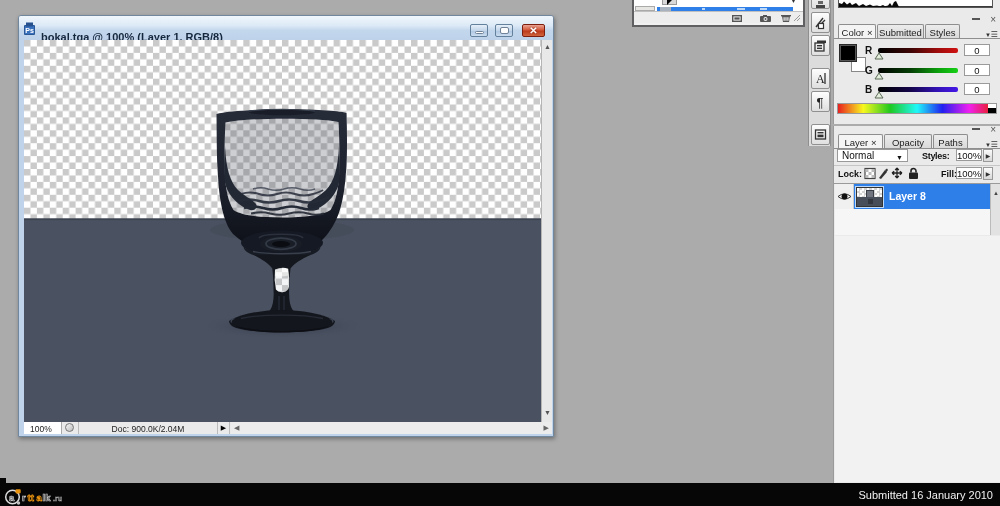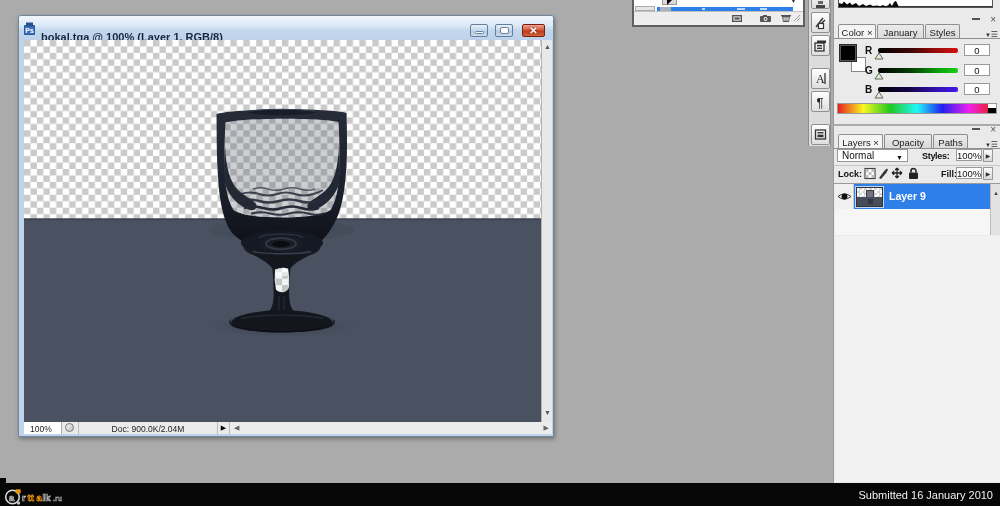--- a/index.html
+++ b/index.html
@@ -230,21 +230,21 @@
       <path d="M0,7 L0,3 L3,4 L5,1.5 L8,4.5 L11,2.5 L13,5 L17,3 L20,6 L24,4 L27,6 L31,4.5 L34,6 L38,5.5 L41,6.2 L44,5 L46,6.2 L49,5.5 L51,3 L53,6 L55,2 L57,1 L59,5 L60,7 Z" fill="#0a0a0a"></path>
       <rect x="0" y="6.2" width="153" height="0.8" fill="#0a0a0a"></rect>
     </svg>
   </div>
 </div>
 
 <div class="abs panel" id="colorpanel" style="left:833px;top:16px;width:167px;height:108px;">
   <div class="abs" style="right:20px;top:2px;width:8px;height:2px;background:#555;"></div>
   <div class="abs" style="right:4px;top:-2px;font-size:10px;color:#555;">×</div>
   <div class="tab active" style="left:4px;width:38px;">Color ×</div>
-  <div class="tab" style="left:43px;width:47px;">January</div>
+  <div class="tab" style="left:43px;width:47px;">Submitted</div>
   <div class="tab" style="left:91px;width:35px;">Styles</div>
   <div class="abs" style="left:0;top:21.5px;width:167px;height:1px;background:#8e8e8e;"></div>
   <div class="abs" style="right:2px;top:14px;font-size:6px;color:#333;">▼<span style="font-size:8px;">☰</span></div>
 
   <div class="abs" style="left:17px;top:41px;width:15px;height:15px;background:#fff;border:1px solid #888;"></div>
   <div class="abs" style="left:6px;top:29px;width:16px;height:16px;background:#000;border:1px solid #555;outline:1px solid #2a2a2a;"></div>
 
   <div class="abs" style="left:31px;top:29px;width:8px;font-size:10px;color:#111;font-weight:bold;">R</div>
   <div class="abs" style="left:44px;top:32px;width:80px;height:5px;border-radius:2px;background:linear-gradient(to right,#000,#3d0505 40%,#a00c0c 75%,#d01212);"></div>
   <svg class="abs" style="left:40px;top:36px;" width="10" height="8" viewBox="0 0 10 8">
@@ -266,21 +266,21 @@
 
   <div class="abs" style="left:3px;top:87px;width:160px;height:11px;border:1px solid #999;background:linear-gradient(to right,#e82020,#f8f820 16%,#20c820 33%,#20f8f8 50%,#2020f0 66%,#f020f0 83%,#e82020 97%);">
     <div class="abs" style="right:0;top:0;width:8px;height:5px;background:#fff;"></div>
     <div class="abs" style="right:0;bottom:0;width:8px;height:5px;background:#000;"></div>
   </div>
 </div>
 
 <div class="abs panel" id="layerspanel" style="left:833px;top:126px;width:167px;height:357px;">
   <div class="abs" style="right:20px;top:2px;width:8px;height:2px;background:#555;"></div>
   <div class="abs" style="right:4px;top:-2px;font-size:10px;color:#555;">×</div>
-  <div class="tab active" style="left:4px;width:45px;">Layers ×</div>
+  <div class="tab active" style="left:4px;width:45px;">Layer ×</div>
   <div class="tab" style="left:50px;width:48px;">Opacity</div>
   <div class="tab" style="left:99px;width:35px;">Paths</div>
   <div class="abs" style="left:0;top:21.5px;width:167px;height:1px;background:#8e8e8e;"></div>
   <div class="abs" style="right:2px;top:14px;font-size:6px;color:#333;">▼<span style="font-size:8px;">☰</span></div>
 
   <div class="abs" style="left:3px;top:23px;width:71px;height:13px;background:#fff;border:1px solid #999;font-size:10px;color:#111;padding:0 0 0 4px;line-height:12px;">Normal<span style="position:absolute;right:4px;top:2px;font-size:7px;color:#111;">▼</span></div>
   <div class="abs" style="left:88px;top:25px;font-size:9px;color:#111;letter-spacing:-0.3px;"><b>Styles:</b></div>
   <div class="valbox" style="left:122px;top:23px;">100%</div>
   <div class="abs" style="left:149px;top:23px;width:10px;height:13px;background:linear-gradient(#fbfbfb,#d8d8d8);border:1px solid #999;font-size:6px;text-align:center;line-height:13px;color:#333;">▶</div>
   <div class="abs" style="left:0;top:38.5px;width:167px;height:1px;background:#c6c6c6;"></div>
@@ -312,21 +312,21 @@
           <path d="M1,5.5 Q7.5,0.2 14,5.5 Q7.5,10.8 1,5.5 Z" fill="#f8f8f8" stroke="#333" stroke-width="1"></path>
           <circle cx="7.5" cy="5.5" r="3" fill="#111"></circle>
         </svg>
     </div>
     <div class="abs" style="left:21px;top:2.5px;width:27px;height:20px;background:#fff;outline:1.5px solid #bcd8f8;border:1px solid #333;">
       <div style="position:absolute;left:0;top:0;width:25px;height:9px;background:conic-gradient(#d4d4d4 90deg,#fdfdfd 90deg 180deg,#d4d4d4 180deg 270deg,#fdfdfd 270deg) 0 0/5px 5px;"></div>
       <div style="position:absolute;left:9px;top:2px;width:8px;height:9px;background:#70757f;border:1px solid #383d47;"></div>
       <div style="position:absolute;left:0;top:9px;width:25px;height:9px;background:#474d59;"></div>
       <div style="position:absolute;left:10.5px;top:11px;width:5px;height:5px;background:#31363f;"></div>
     </div>
-    <div class="abs" style="left:54px;top:6px;font-size:10.5px;color:#fff;font-weight:bold;">Layer 9</div>
+    <div class="abs" style="left:54px;top:6px;font-size:10.5px;color:#fff;font-weight:bold;">Layer 8</div>
 
   </div>
   <div class="abs" style="left:156px;top:58px;width:10px;height:51px;background:#e2e2e2;border-left:1px solid #bbb;">
     <div class="abs" style="left:2px;top:6px;font-size:6px;color:#444;">▲</div>
   </div>
   <div class="abs" style="left:1px;top:110px;width:165px;height:246px;background:#f2f2f2;"></div>
 </div>
 
 <div class="abs" style="left:0;top:478px;width:6px;height:6px;background:#060606;"></div>
 <div class="abs" id="bbar">

